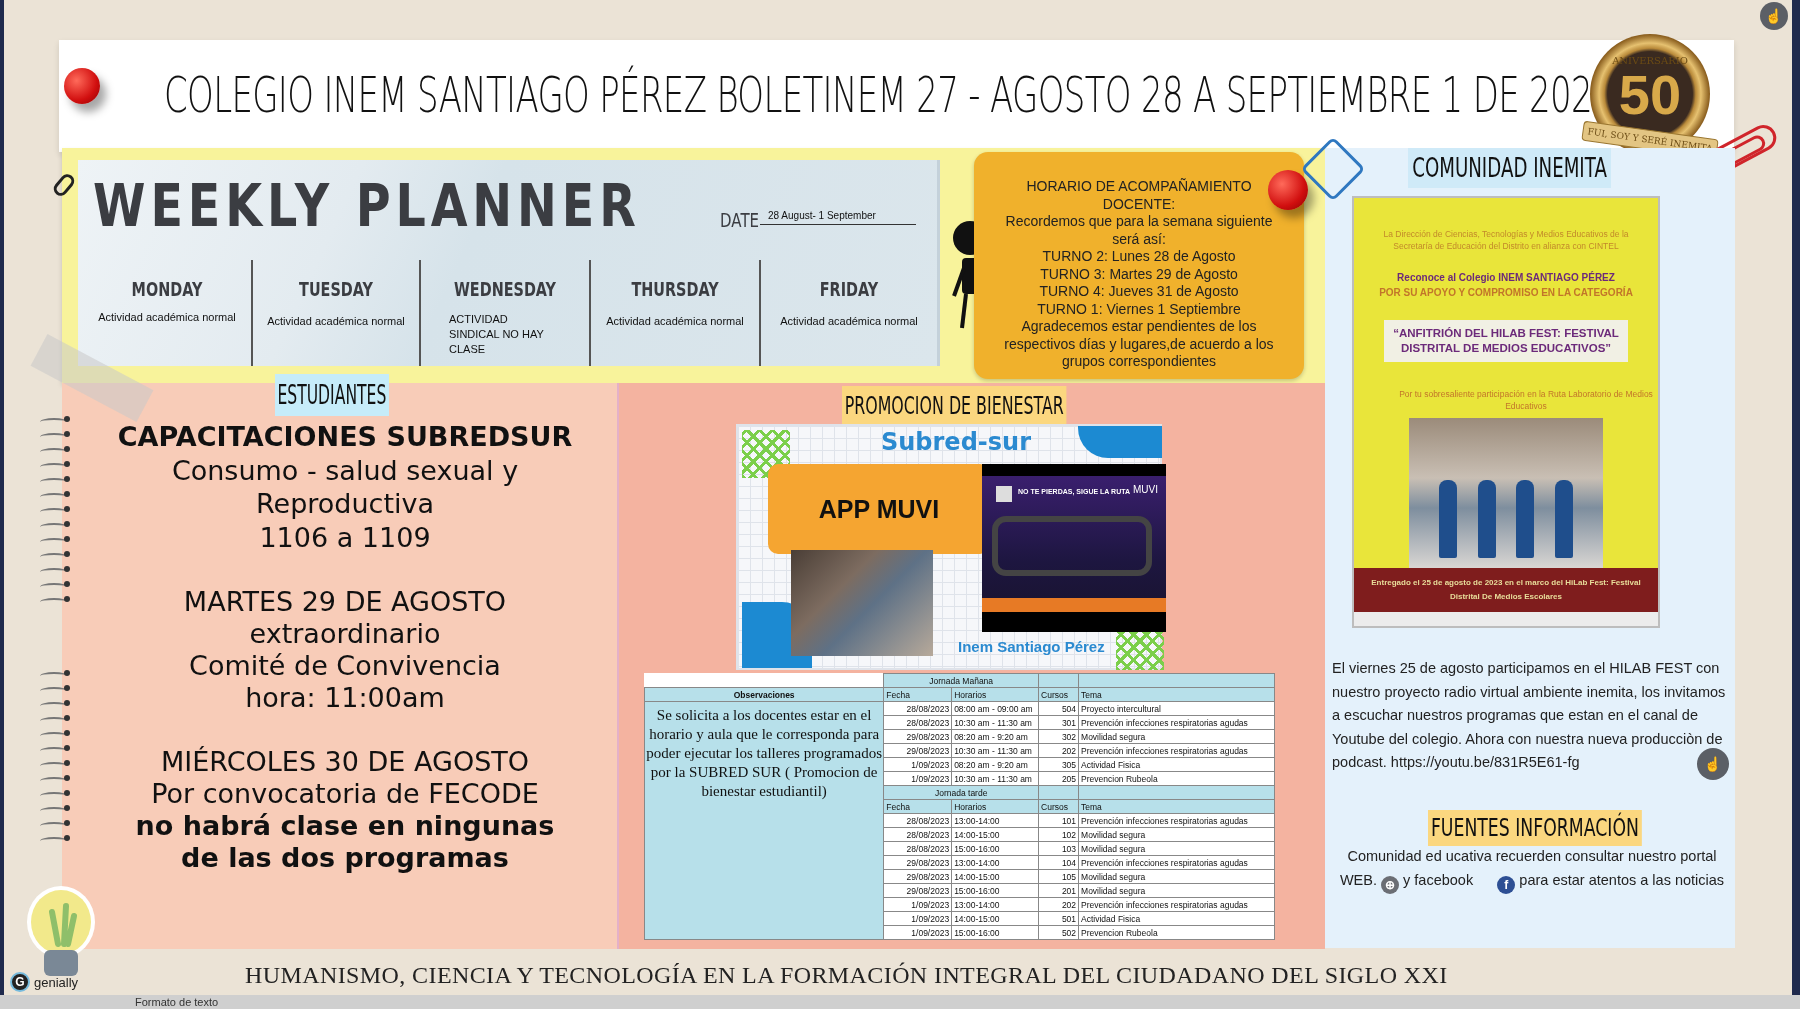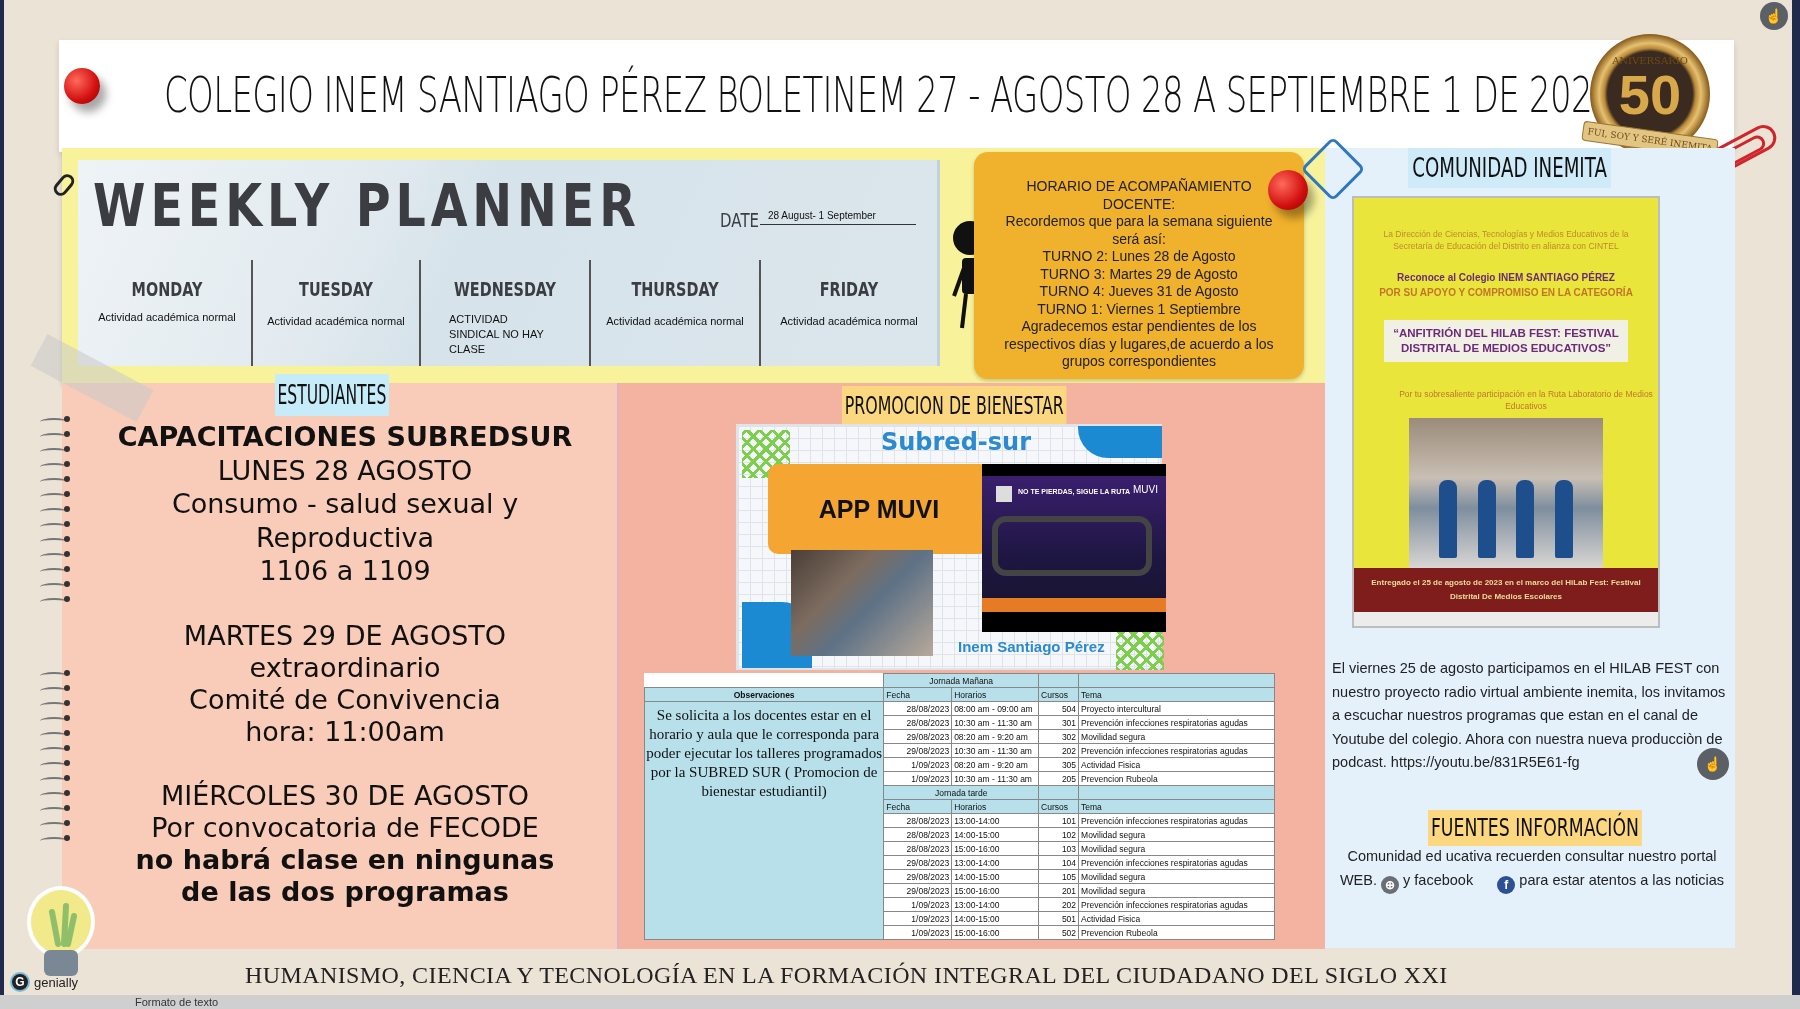--- a/index.html
+++ b/index.html
@@ -281,21 +281,20 @@
     <span></span>
     <span></span>
     <span></span>
     <span></span>
     <span></span>
     <span></span>
 </div>
 <div class="students-title">ESTUDIANTES</div>
 <div class="students-body">
   <div class="b">CAPACITACIONES SUBREDSUR</div>
-  <div>LUNES 28 AGOSTO</div>
   <div>Consumo - salud sexual y</div>
   <div>Reproductiva</div>
   <div>1106 a 1109</div>
   <div class="gap"></div>
   <div style="line-height:32px;">
     <div>MARTES 29 DE AGOSTO</div>
     <div>extraordinario</div>
     <div>Comité de Convivencia</div>
     <div>hora: 11:00am</div>
   </div>

